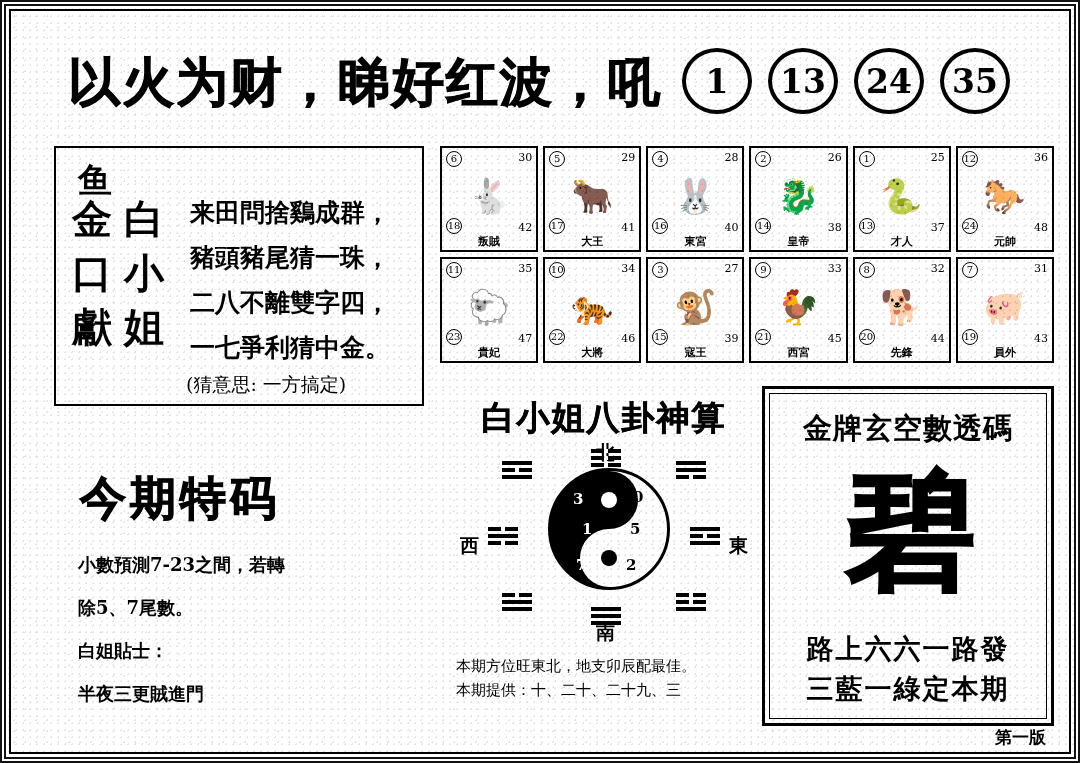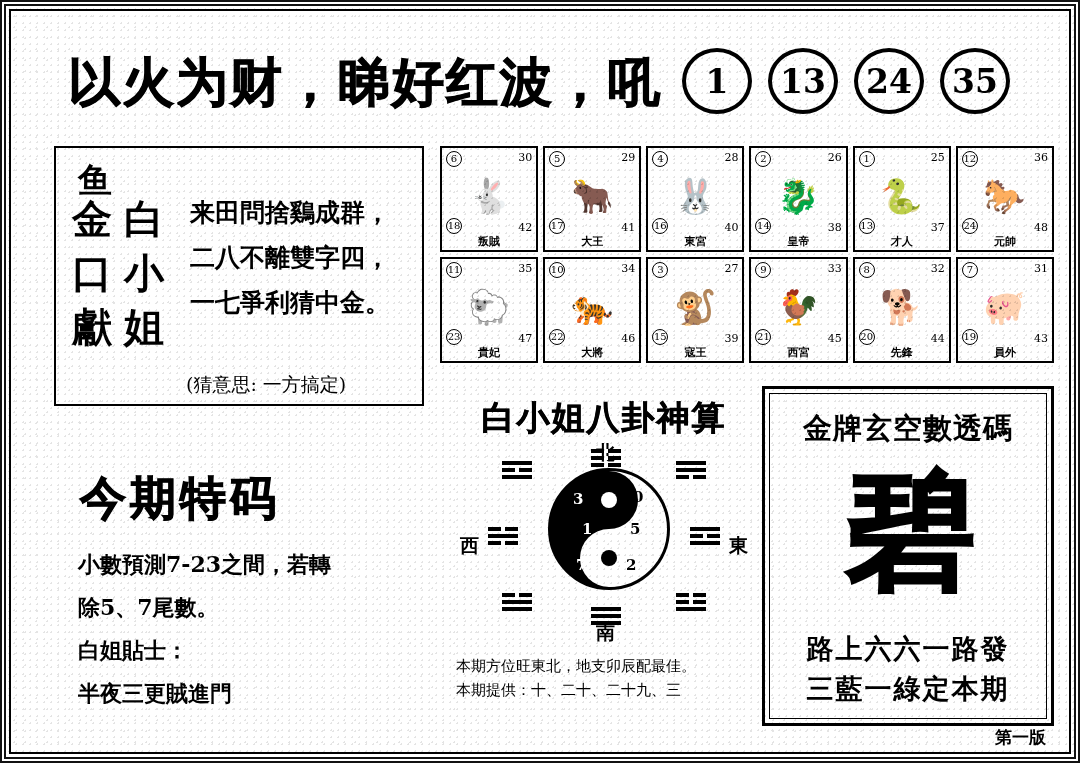--- a/index.html
+++ b/index.html
@@ -122,21 +122,21 @@
   
   .tema-title{
     position:absolute;left:60px;top:450px;
     font-family:"DejaVu Serif","Liberation Serif",serif;
     font-weight:bold;font-size:46px;letter-spacing:4px;
     -webkit-text-stroke:1px #000;
   }
   .tema-body{
     position:absolute;left:58px;top:525px;width:360px;
     font-family:"DejaVu Serif","Liberation Serif",serif;
-    font-size:22px;line-height:43px;font-weight:bold;
+    font-size:18px;line-height:43px;font-weight:bold;
   }
 
   
   .bagua-title{
     position:absolute;left:436px;top:378px;width:296px;
     text-align:center;
     font-family:"DejaVu Serif","Liberation Serif",serif;
     font-weight:bold;font-size:33px;letter-spacing:2px;
     -webkit-text-stroke:0.6px #000;
   }
@@ -251,20 +251,21 @@
         <span>金</span>
         <span>白</span>
         <span>口</span>
         <span>小</span>
         <span>獻</span>
         <span>姐</span>
       </div>
     </div>
     <div class="poem-lines">
       <div>来田問捨鷄成群，</div>
+      <div>豬頭豬尾猜一珠，</div>
       <div>二八不離雙字四，</div>
       <div>一七爭利猜中金。</div>
     </div>
     <div class="poem-note">(猜意思: 一方搞定)</div>
   </div>
 
   <div class="zodiac">
     <div class="z-cell">
       <span class="z-num z-tl"><span class="z-circ">6</span></span>
       <span class="z-num z-tr">30</span>

